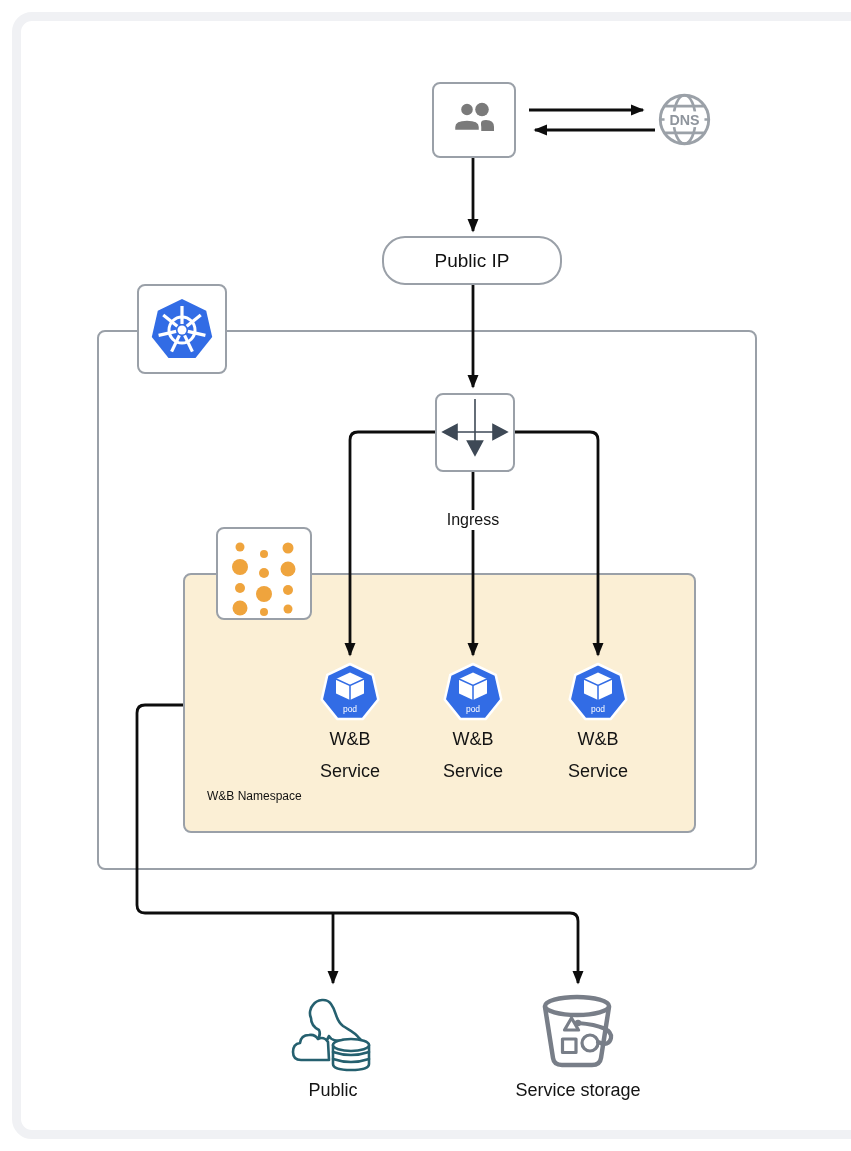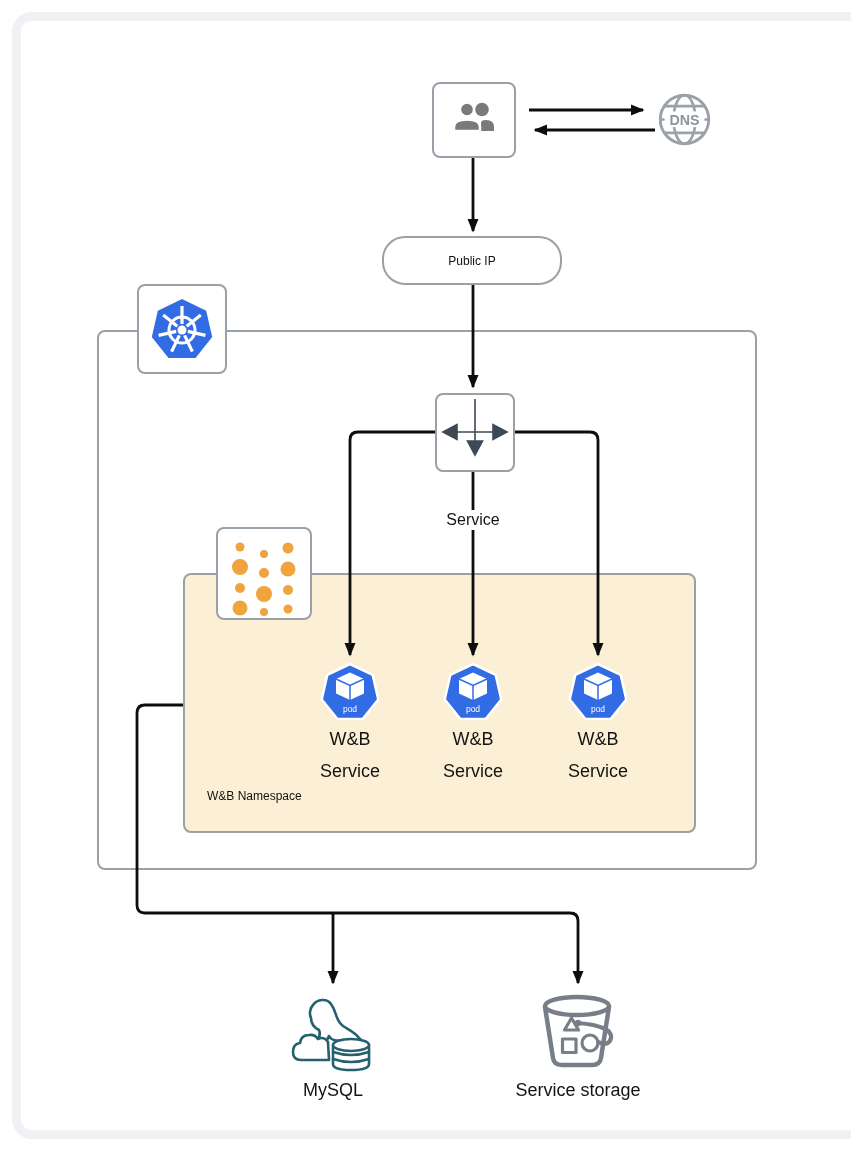--- a/index.html
+++ b/index.html
@@ -6,21 +6,21 @@
   .page{position:relative;width:851px;height:1151px;background:#fff;
         font-family:"Liberation Sans", sans-serif;overflow:hidden;padding-left:37px;}
   .frame{position:absolute;left:12px;top:12px;right:12px;bottom:12px;
          border:9px solid #f0f1f4;border-radius:20px;}
   .box{position:absolute;background:#fff;border:2px solid #9aa0a8;
        border-radius:8px;box-sizing:border-box;}
   .iconbox{display:flex;align-items:center;justify-content:center;}
   .connectors{position:absolute;left:0;top:0;}
   .lbl{position:absolute;color:#141414;text-align:center;}
   .titlebox{display:flex;align-items:center;justify-content:center;
-            font-size:12px;color:#111;border-radius:23px;}
+            font-size:19px;color:#111;border-radius:23px;}
   .podlbl{font-size:18px;line-height:32px;}
   .nslbl{position:absolute;font-size:12px;color:#111;}
   .inglbl{font-size:16px;background:#fff;padding:1px 0;}
 </style>
 </head>
 <body>
 
 <div class="page">
 
   <div class="frame"></div>
@@ -96,21 +96,21 @@
       <g stroke="#3e4956" stroke-width="1.6" fill="#3e4956">
         <line x1="38" y1="4" x2="38" y2="46"></line>
         <line x1="6" y1="37" x2="70" y2="37"></line>
         <polygon points="6,37 20,29.5 20,44.5"></polygon>
         <polygon points="70,37 56,29.5 56,44.5"></polygon>
         <polygon points="38,60 30.5,46 45.5,46"></polygon>
       </g>
     </svg>
   </div>
 
-  <div class="lbl inglbl" style="left:428px;top:510px;width:90px;">Service</div>
+  <div class="lbl inglbl" style="left:428px;top:510px;width:90px;">Ingress</div>
 
   <div class="box iconbox" style="left:216px;top:527px;width:96px;height:93px;">
     <svg width="92" height="89" viewBox="0 0 92 89">
       <g fill="#EFA43D">
         <circle cx="22" cy="18" r="4.5"></circle>
           <circle cx="22" cy="38" r="8"></circle>
         <circle cx="22" cy="59" r="5"></circle>
           <circle cx="22" cy="79" r="7.5"></circle>
         <circle cx="46" cy="25" r="4"></circle>
           <circle cx="46" cy="44" r="5"></circle>
@@ -154,21 +154,21 @@
       <path d="M22 7 C26 1 36 0 40 6 C46 14 44 22 52 28 C58 32 64 34 68 40 L74 46
                C70 46 66 46 62 44 C58 48 54 46 52 42 C46 44 40 42 38 38
                C36 44 30 48 26 44 C28 40 30 36 28 32 C24 30 20 26 20 20
                C18 16 19 10 22 7 Z"></path>
       <path d="M10 62 Q2 62 2 54 Q2 46 9 45 Q10 37 18 37 Q24 36 27 41 Q33 38 37 44 L38 62 Z"></path>
       <path d="M42 47 V66 Q42 72 60 72 Q78 72 78 66 V47"></path>
       <ellipse cx="60" cy="47" rx="18" ry="6"></ellipse>
       <path d="M42 54 Q60 60 78 54 M42 61 Q60 67 78 61" fill="none"></path>
     </g>
   </svg>
-  <div class="lbl" style="left:283px;top:1080px;width:100px;font-size:18px;">MySQL</div>
+  <div class="lbl" style="left:283px;top:1080px;width:100px;font-size:18px;">Public</div>
 
   <svg class="connectors" style="left:533px;top:992px;" width="90" height="82" viewBox="0 0 90 82">
     <g stroke="#787E88" fill="#fff" stroke-linejoin="round" stroke-linecap="round">
       <path d="M12 15 L20 66 Q21 73 29 73 L59 73 Q67 73 68 66 L76 15" stroke-width="4.5"></path>
       <ellipse cx="44" cy="14" rx="32" ry="9" stroke-width="4.5"></ellipse>
       <path d="M31.5 38 L38.5 26 L45.5 38 Z" stroke-width="3.2" fill="none"></path>
       <rect x="29.5" y="47" width="13.5" height="13.5" stroke-width="3.2" fill="none"></rect>
       <circle cx="57" cy="51" r="8" stroke-width="3.2" fill="none"></circle>
       <path d="M45 31 Q80 34 78 46 Q76 55 65 50" stroke-width="4.2" fill="none"></path>
       <circle cx="45" cy="31" r="3.2" fill="#787E88" stroke="none"></circle>

